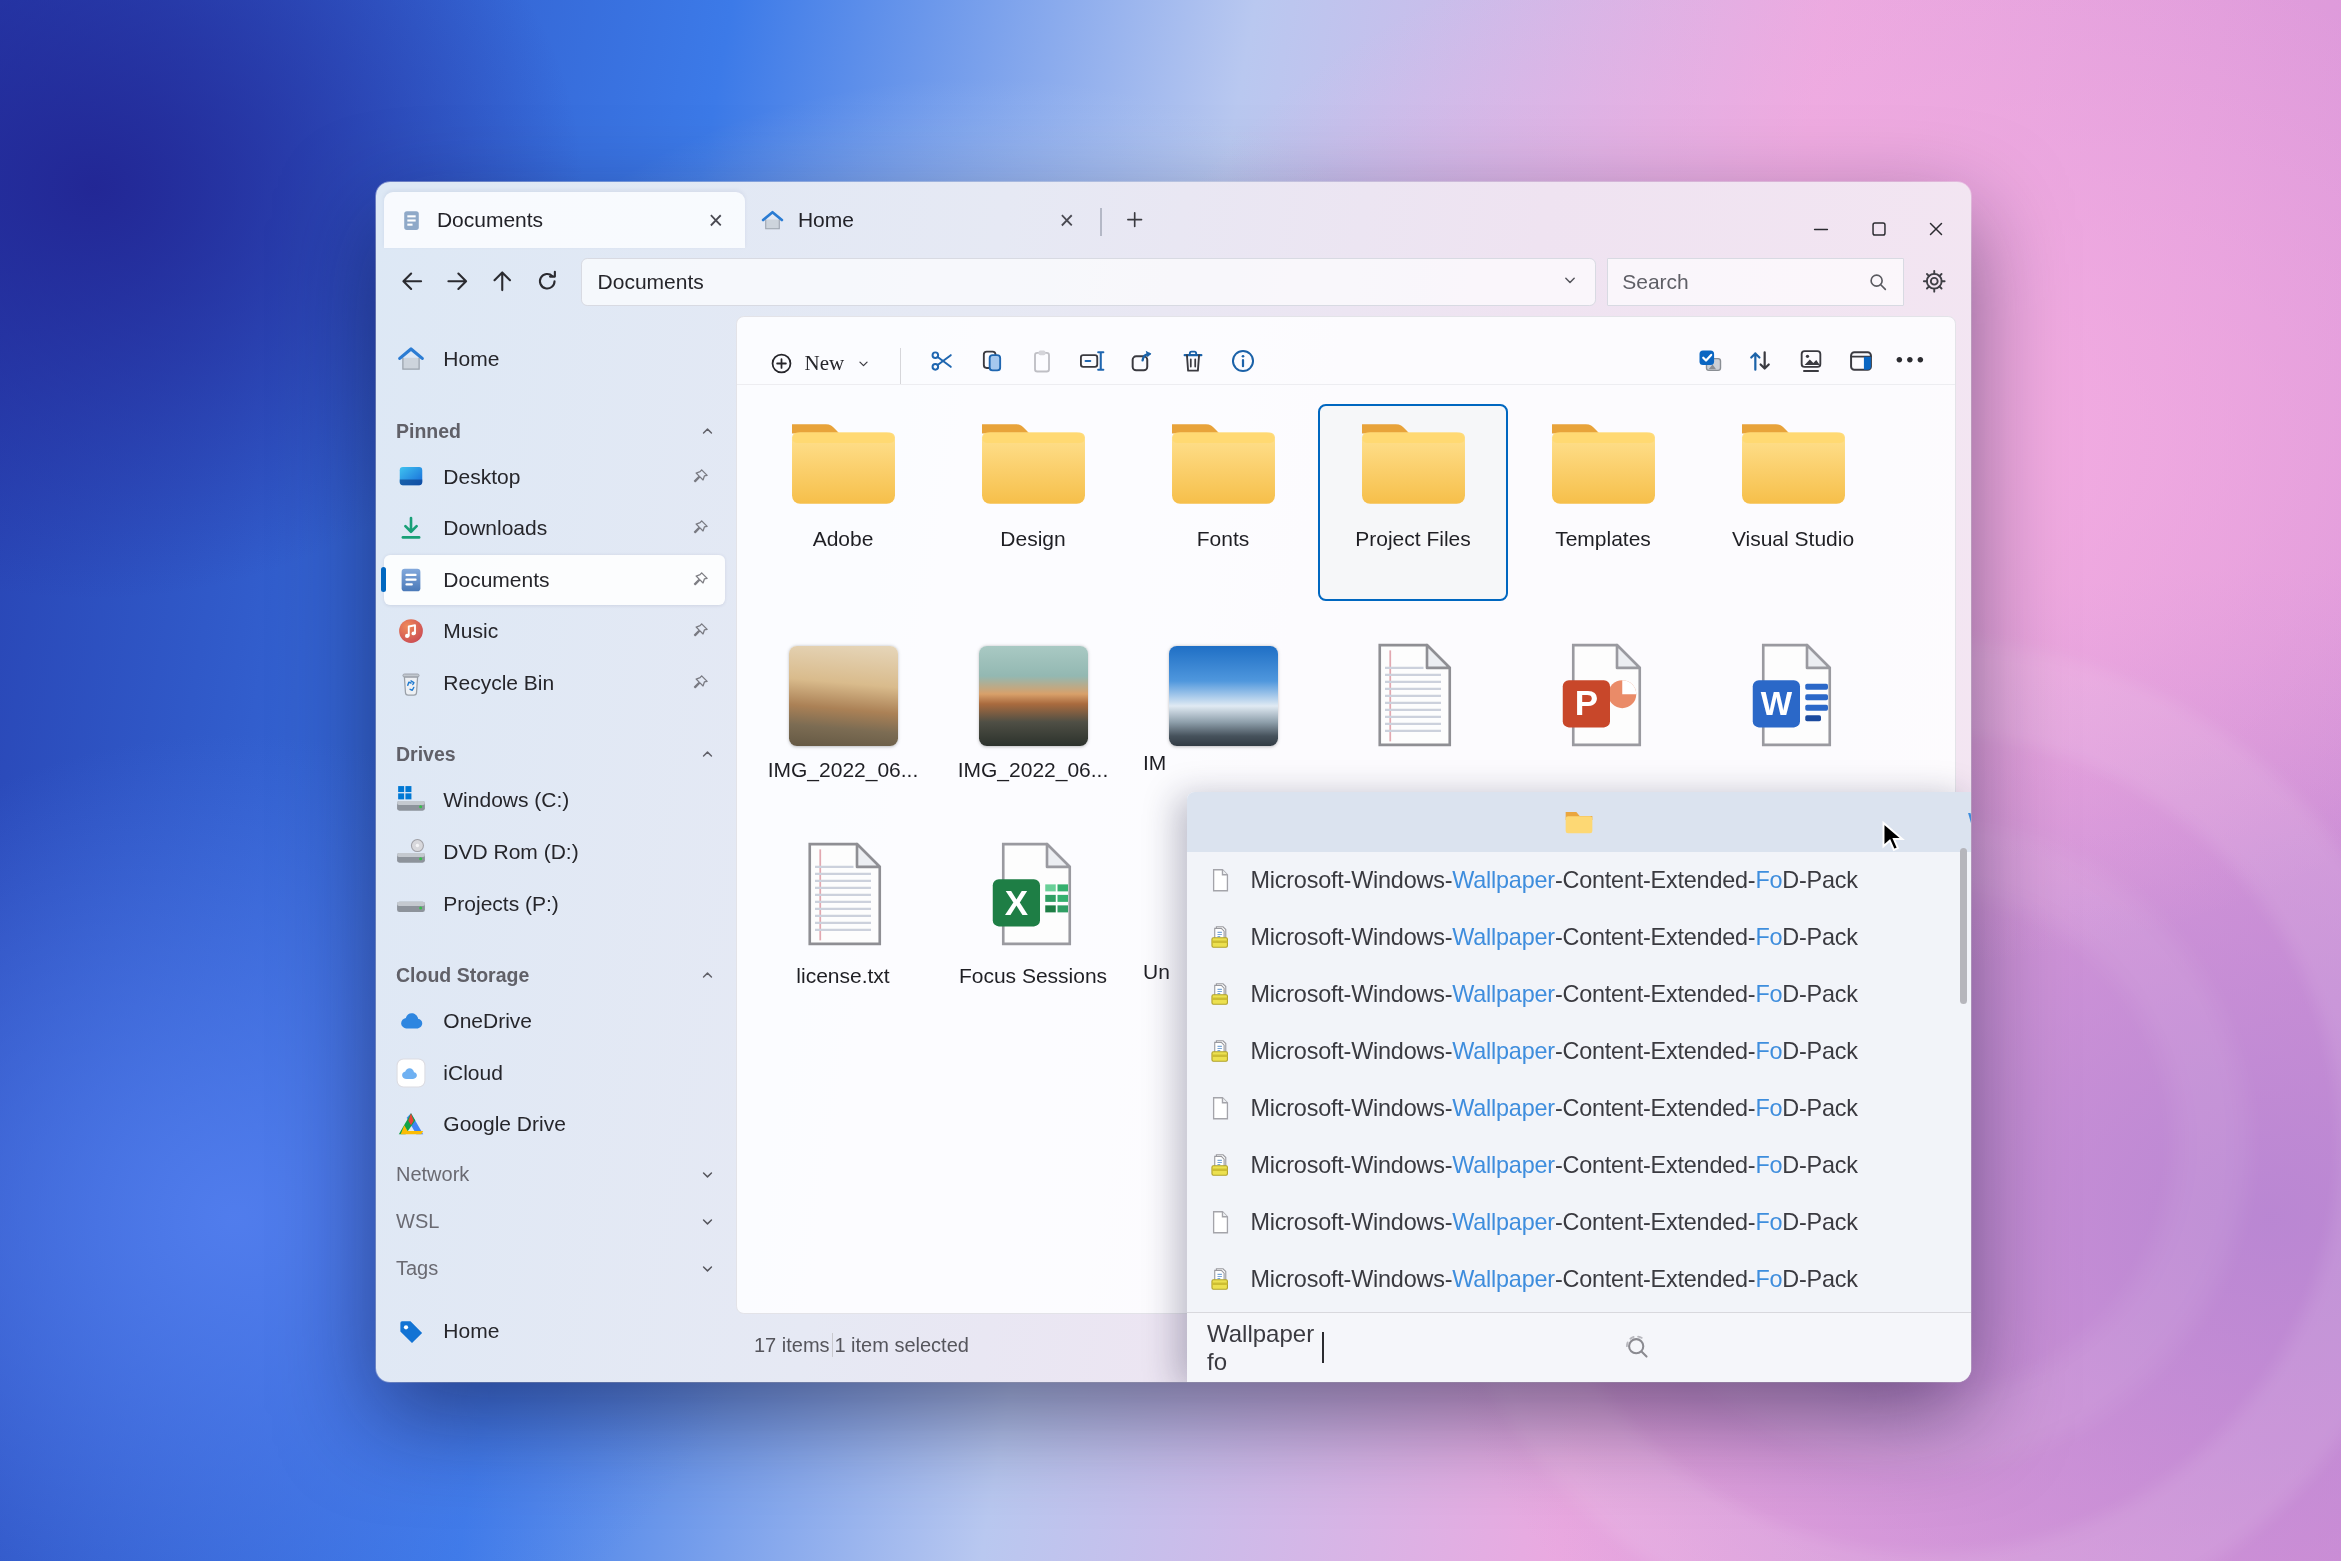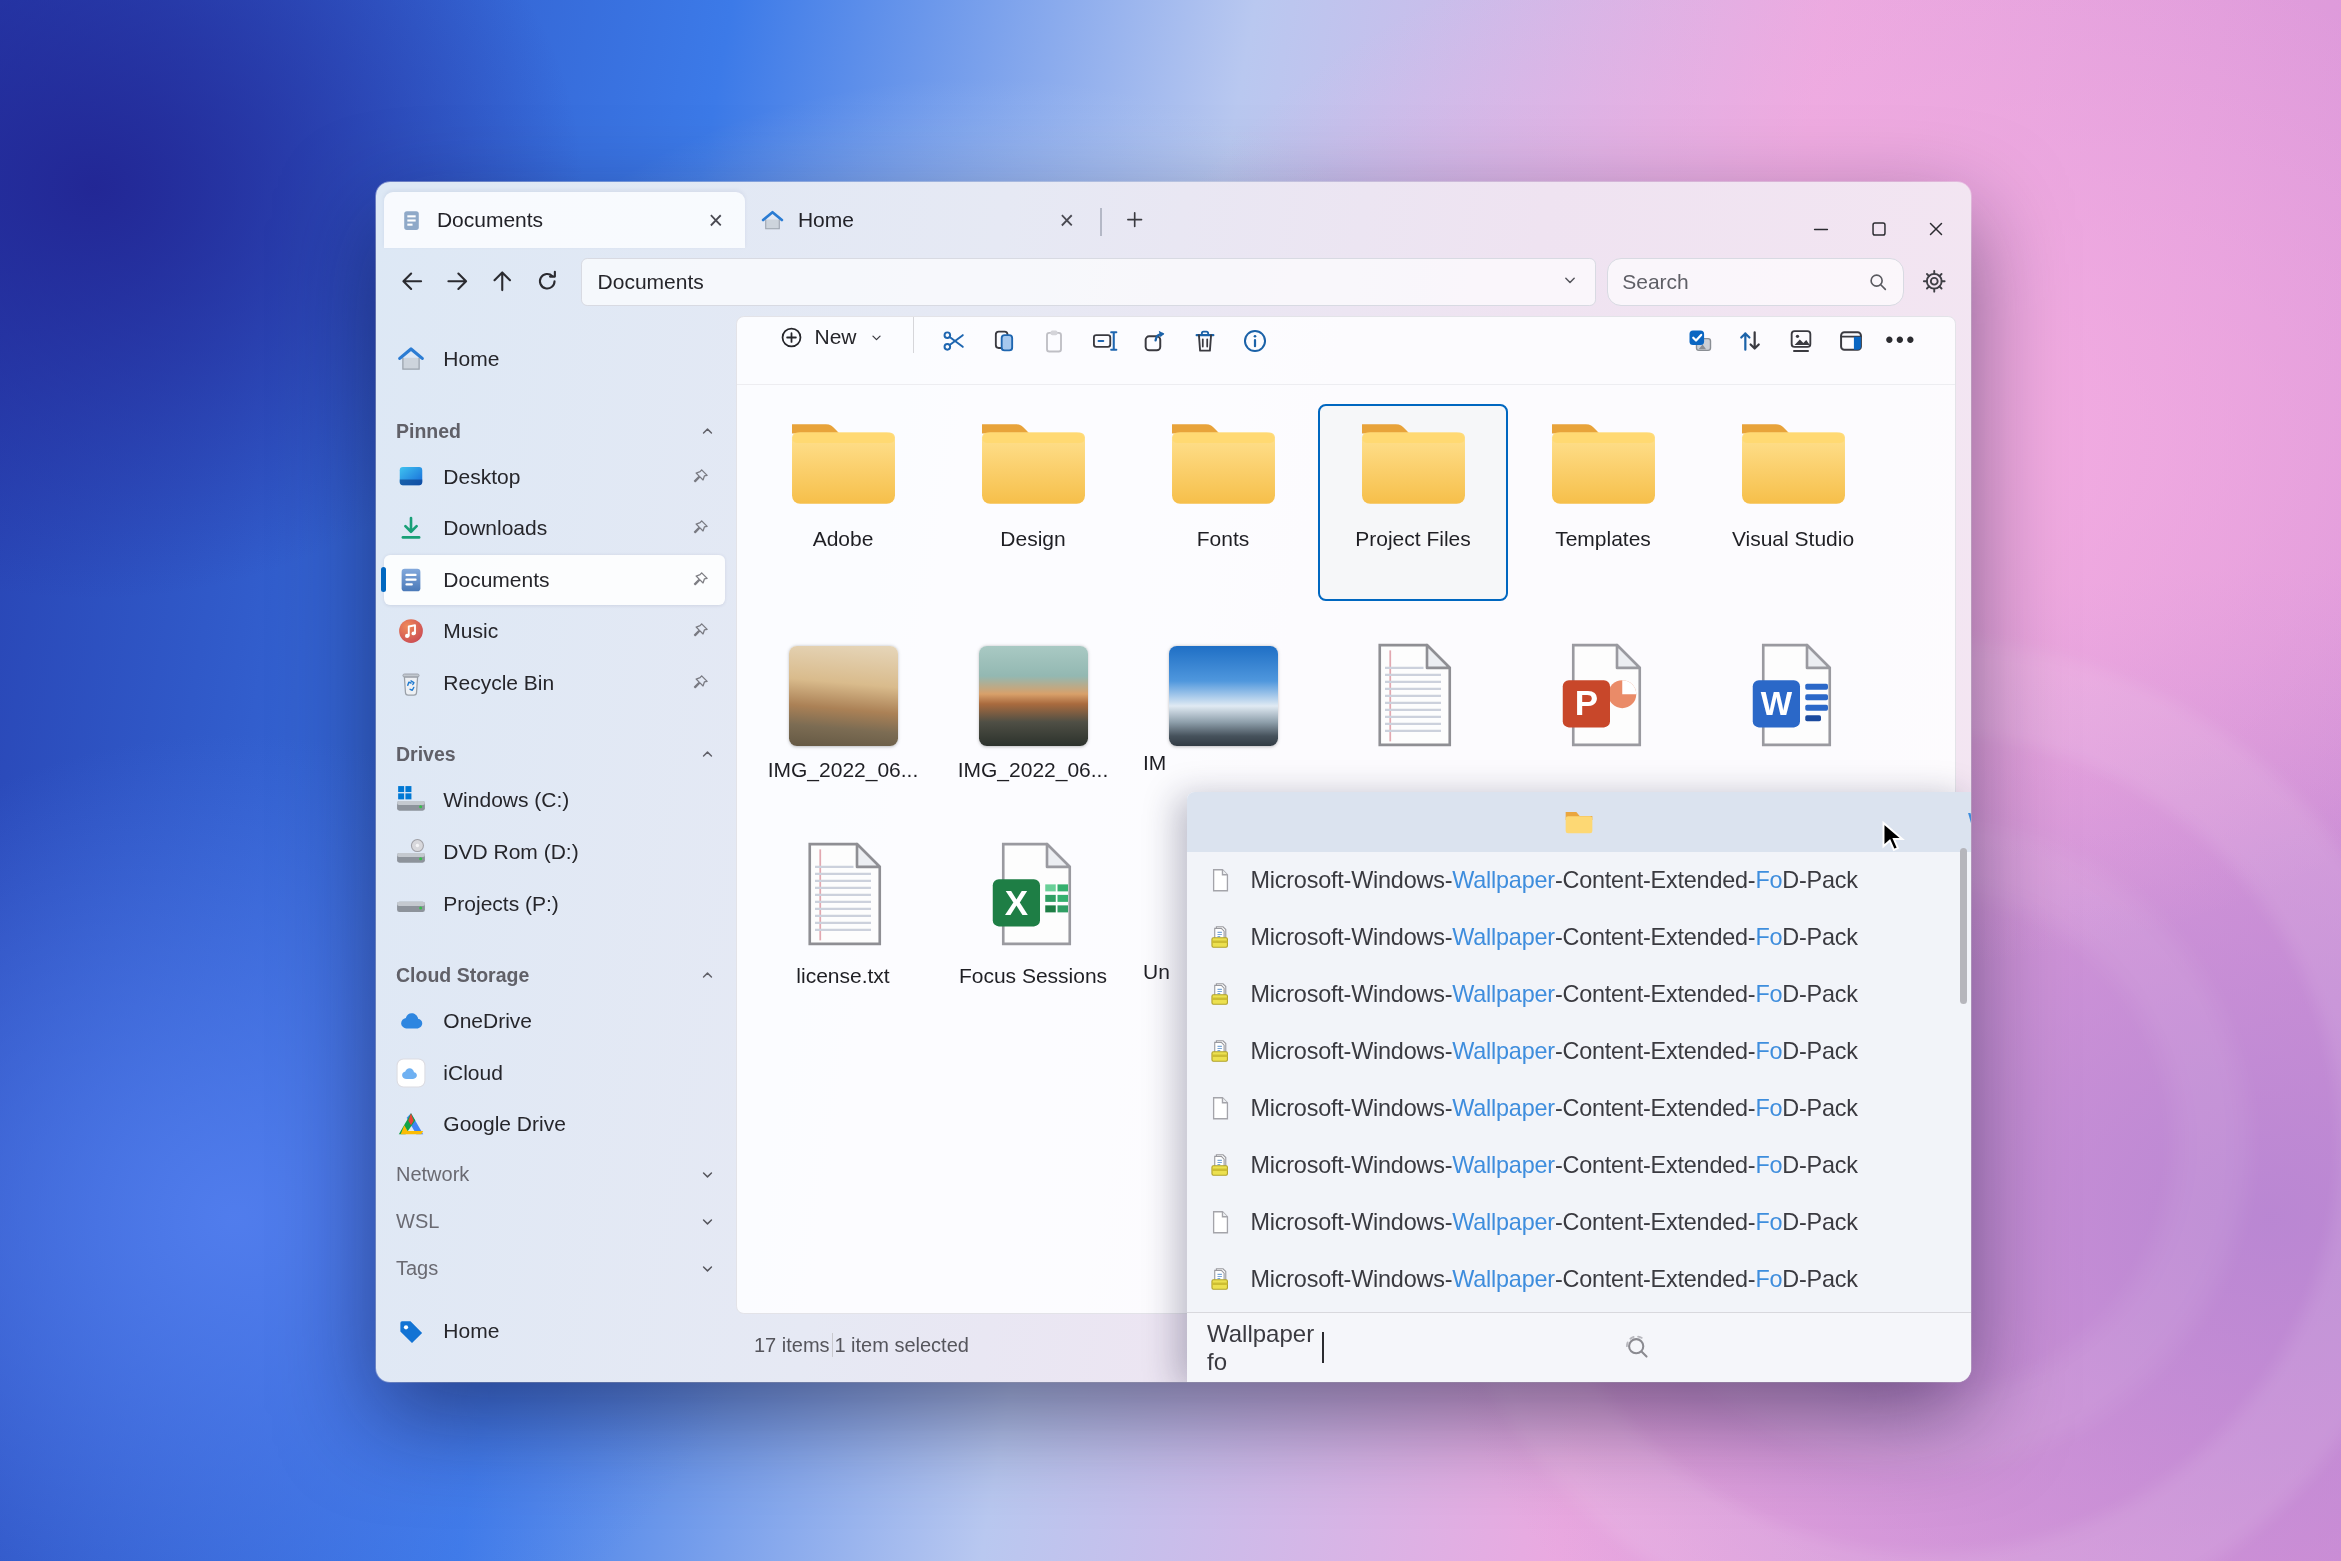--- a/index.html
+++ b/index.html
@@ -40,21 +40,21 @@
   .wbtn svg{width:22px;height:22px;}
 
   
   .navbar{position:absolute;left:0;top:66px;right:0;height:67px;display:flex;align-items:center;padding:0 14px;box-sizing:border-box;}
   .navbtn{width:45px;height:41px;display:flex;align-items:center;justify-content:center;border-radius:6.2px;flex:0 0 auto;}
   .navbtn svg{width:26.5px;height:26.5px;}
   .addressbar{height:48px;flex:1;margin:0 11px 0 11px;background:rgba(255,255,255,.68);
     border:0.8px solid #d8dae2;border-radius:6.2px;display:flex;align-items:center;padding:0 15.6px;box-sizing:border-box;}
   .addr-text{font-size:21px;color:#26262b;flex:1;}
   .addr-chev svg{width:20px;height:20px;}
-  .searchbox{width:297px;height:48px;background:rgba(255,255,255,.68);border:0.8px solid #d8dae2;border-radius:14px;
+  .searchbox{width:297px;height:48px;background:rgba(255,255,255,.68);border:0.8px solid #d8dae2;border-radius:1px;
     display:flex;align-items:center;padding:0 14px;box-sizing:border-box;margin-right:7.8px;}
   .search-ph{font-size:21px;color:#5f5f66;flex:1;}
   .searchbox svg{width:22px;height:22px;}
   .gearbtn{width:45px;height:42px;display:flex;align-items:center;justify-content:center;border-radius:6.2px;}
   .gearbtn svg{width:26.5px;height:26.5px;}
 
   
   .sidebar{position:absolute;left:0;top:133px;width:360px;bottom:0;padding-top:19px;box-sizing:border-box;}
   .side-item{height:50px;margin:0 11px 1.6px 7.8px;border-radius:6.2px;display:flex;align-items:center;
     padding:0 6.2px 0 12.5px;position:relative;}
@@ -68,21 +68,21 @@
   .side-header{height:41px;margin-top:26.5px;display:flex;align-items:center;padding:0 19px 0 20px;font-weight:bold;}
   .side-header-label{font-size:19.5px;color:#606068;flex:1;}
   .side-header svg{width:19px;height:19px;}
   .side-collapsed{height:47px;display:flex;align-items:center;padding:0 19px 0 20px;}
   .side-collapsed .side-header-label{font-size:20px;color:#6a6a72;}
   .tag-item{margin-top:14px;}
 
   
   .main-card{position:absolute;left:360px;top:134px;width:1220px;height:998px;
     background:rgba(253,253,255,.93);border:0.8px solid #e3e3e8;border-radius:7.8px;box-sizing:border-box;z-index:1;overflow:hidden;}
-  .toolbar{height:67px;display:flex;align-items:flex-start;padding:0 29px;border-bottom:0.8px solid #ededf1;}
+  .toolbar{height:67px;display:flex;align-items:flex-end;padding:0 19px;border-bottom:0.8px solid #ededf1;font-family:Liberation Serif, serif;}
   .newbtn{display:flex;align-items:center;gap:11px;padding:7.8px 12.5px;border-radius:6.2px;}
   .newbtn svg{width:25px;height:25px;}
   .newbtn .chev svg{width:17px;height:17px;}
   .new-label{font-size:21px;color:#26262b;}
   .tb-div{width:0.8px;height:36px;background:#d6d6da;margin:0 15.6px;}
   .tbbtn{width:47px;height:47px;display:flex;align-items:center;justify-content:center;border-radius:6.2px;margin:0 1.6px;}
   .tbbtn svg{width:28px;height:28px;}
   .tb-right{margin-left:auto;display:flex;align-items:center;}
   .dots{font-size:23.4px;color:#2b2b30;letter-spacing:2.3px;}
 

